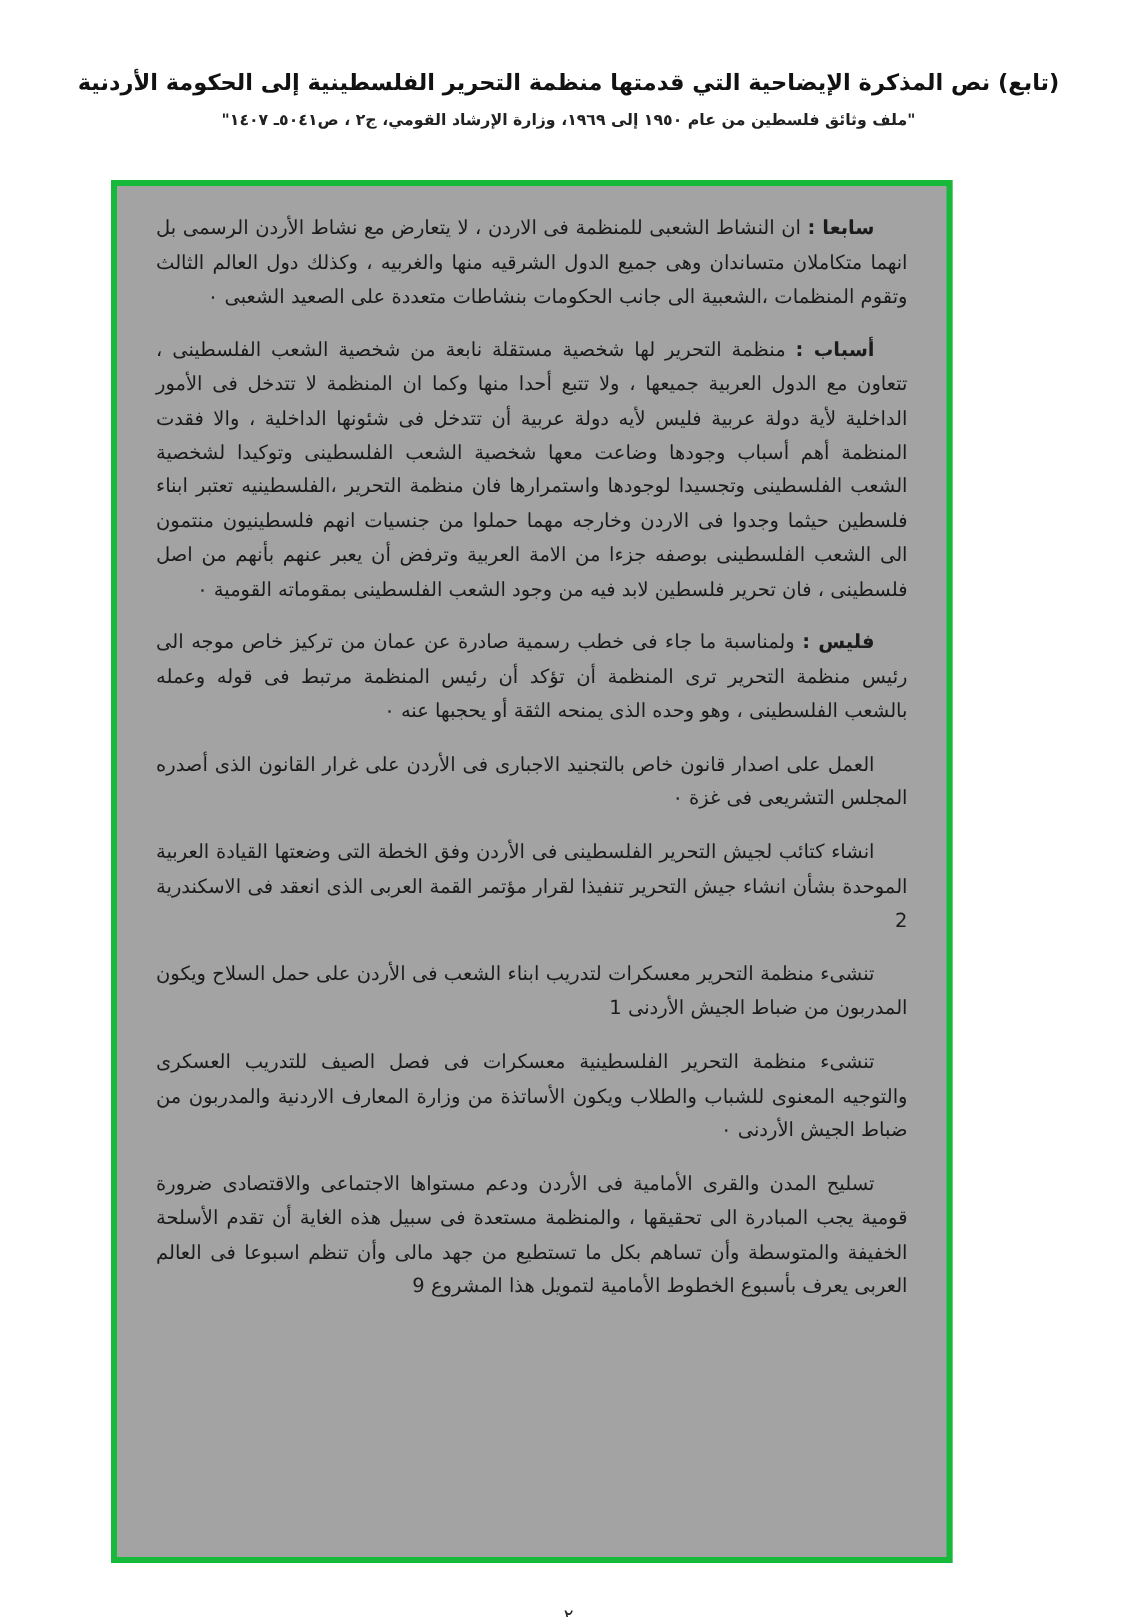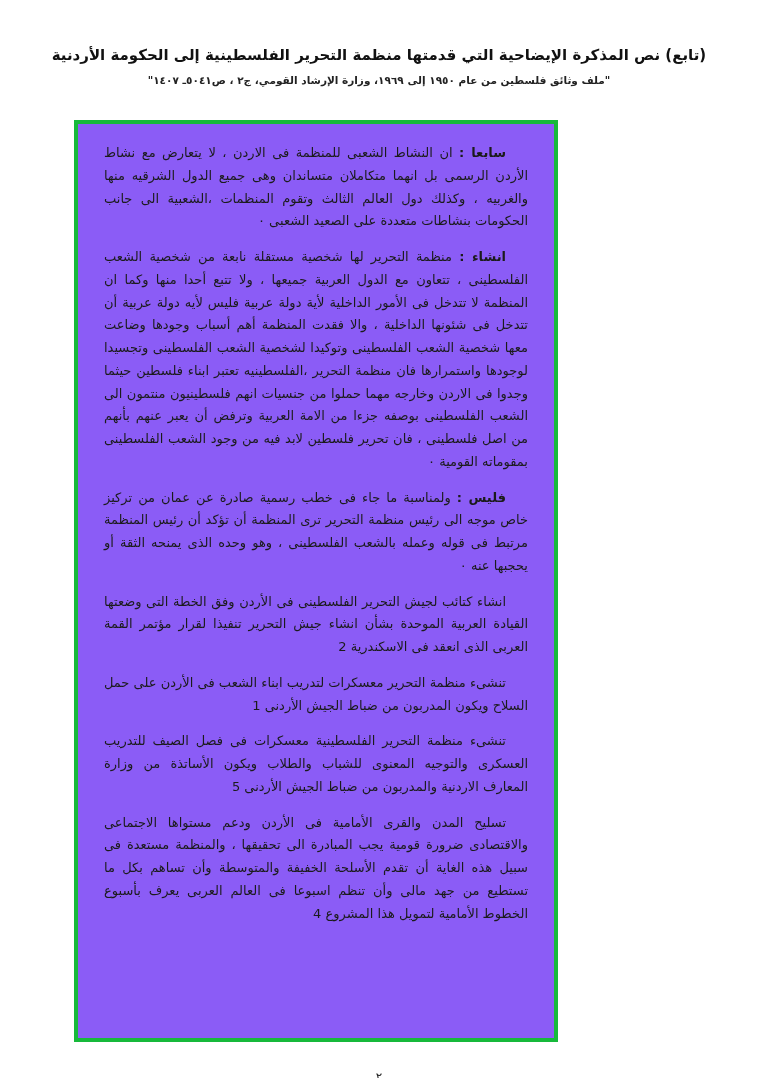--- a/index.html
+++ b/index.html
@@ -39,25 +39,25 @@
     font-size: 10.5px;
     font-weight: bold;
     color: #222;
     margin: 0 0 10px 0;
     line-height: 1.4;
   }
   .frame {
     position: absolute;
     top: 92px;
     left: 74px;
-    width: 484px;
+    width: 561px;
     height: 922px;
     border: 4px solid #17b93b;
     box-sizing: border-box;
-    background: #8b5cf6;
+    background: #a3a3a3;
   }
   .frame-inner {
     padding: 18px 26px 10px 26px;
     box-sizing: border-box;
     height: 100%;
   }
   p.para {
     font-size: 13px;
     line-height: 1.75;
     margin: 0 0 13px 0;
@@ -93,38 +93,39 @@
 
   <div class="frame">
     <div class="frame-inner">
 
       <p class="para indent">
         <span class="lead">سابعا :</span>
         <span>ان النشاط الشعبى للمنظمة فى الاردن ، لا يتعارض مع نشاط الأردن الرسمى بل انهما متكاملان متساندان وهى جميع الدول الشرقيه منها والغربيه ، وكذلك دول العالم الثالث وتقوم المنظمات ،الشعبية الى جانب الحكومات بنشاطات متعددة على الصعيد الشعبى ٠</span>
       </p>
 
       <p class="para indent">
-        <span class="lead">انشاء :</span>
+        <span class="lead">أسباب :</span>
         <span>منظمة التحرير لها شخصية مستقلة نابعة من شخصية الشعب الفلسطينى ، تتعاون مع الدول العربية جميعها ، ولا تتبع أحدا منها وكما ان المنظمة لا تتدخل فى الأمور الداخلية لأية دولة عربية فليس لأيه دولة عربية أن تتدخل فى شئونها الداخلية ، والا فقدت المنظمة أهم أسباب وجودها وضاعت معها شخصية الشعب الفلسطينى وتوكيدا لشخصية الشعب الفلسطينى وتجسيدا لوجودها واستمرارها فان منظمة التحرير ،الفلسطينيه تعتبر ابناء فلسطين حيثما وجدوا فى الاردن وخارجه مهما حملوا من جنسيات انهم فلسطينيون منتمون الى الشعب الفلسطينى بوصفه جزءا من الامة العربية وترفض أن يعبر عنهم بأنهم من اصل فلسطينى ، فان تحرير فلسطين لابد فيه من وجود الشعب الفلسطينى بمقوماته القومية ٠</span>
       </p>
 
       <p class="para indent">
         <span class="lead">فليس :</span>
         <span>ولمناسبة ما جاء فى خطب رسمية صادرة عن عمان من تركيز خاص موجه الى رئيس منظمة التحرير ترى المنظمة أن تؤكد أن رئيس المنظمة مرتبط فى قوله وعمله بالشعب الفلسطينى ، وهو وحده الذى يمنحه الثقة أو يحجبها عنه ٠</span>
       </p>
 
 
+      <p class="para indent">العمل على اصدار قانون خاص بالتجنيد الاجبارى فى الأردن على غرار القانون الذى أصدره المجلس التشريعى فى غزة ٠</p>
 
       <p class="para indent">انشاء كتائب لجيش التحرير الفلسطينى فى الأردن وفق الخطة التى وضعتها القيادة العربية الموحدة بشأن انشاء جيش التحرير تنفيذا لقرار مؤتمر القمة العربى الذى انعقد فى الاسكندرية 2</p>
 
       <p class="para indent">تنشىء منظمة التحرير معسكرات لتدريب ابناء الشعب فى الأردن على حمل السلاح ويكون المدربون من ضباط الجيش الأردنى 1</p>
 
-      <p class="para indent">تنشىء منظمة التحرير الفلسطينية معسكرات فى فصل الصيف للتدريب العسكرى والتوجيه المعنوى للشباب والطلاب ويكون الأساتذة من وزارة المعارف الاردنية والمدربون من ضباط الجيش الأردنى 5</p>
+      <p class="para indent">تنشىء منظمة التحرير الفلسطينية معسكرات فى فصل الصيف للتدريب العسكرى والتوجيه المعنوى للشباب والطلاب ويكون الأساتذة من وزارة المعارف الاردنية والمدربون من ضباط الجيش الأردنى ٠</p>
 
-      <p class="para indent">تسليح المدن والقرى الأمامية فى الأردن ودعم مستواها الاجتماعى والاقتصادى ضرورة قومية يجب المبادرة الى تحقيقها ، والمنظمة مستعدة فى سبيل هذه الغاية أن تقدم الأسلحة الخفيفة والمتوسطة وأن تساهم بكل ما تستطيع من جهد مالى وأن تنظم اسبوعا فى العالم العربى يعرف بأسبوع الخطوط الأمامية لتمويل هذا المشروع 4</p>
+      <p class="para indent">تسليح المدن والقرى الأمامية فى الأردن ودعم مستواها الاجتماعى والاقتصادى ضرورة قومية يجب المبادرة الى تحقيقها ، والمنظمة مستعدة فى سبيل هذه الغاية أن تقدم الأسلحة الخفيفة والمتوسطة وأن تساهم بكل ما تستطيع من جهد مالى وأن تنظم اسبوعا فى العالم العربى يعرف بأسبوع الخطوط الأمامية لتمويل هذا المشروع 9</p>
 
 
     </div>
   </div>
 
   <div class="footer">٢</div>
 
 </div>
 
 </body></html>

